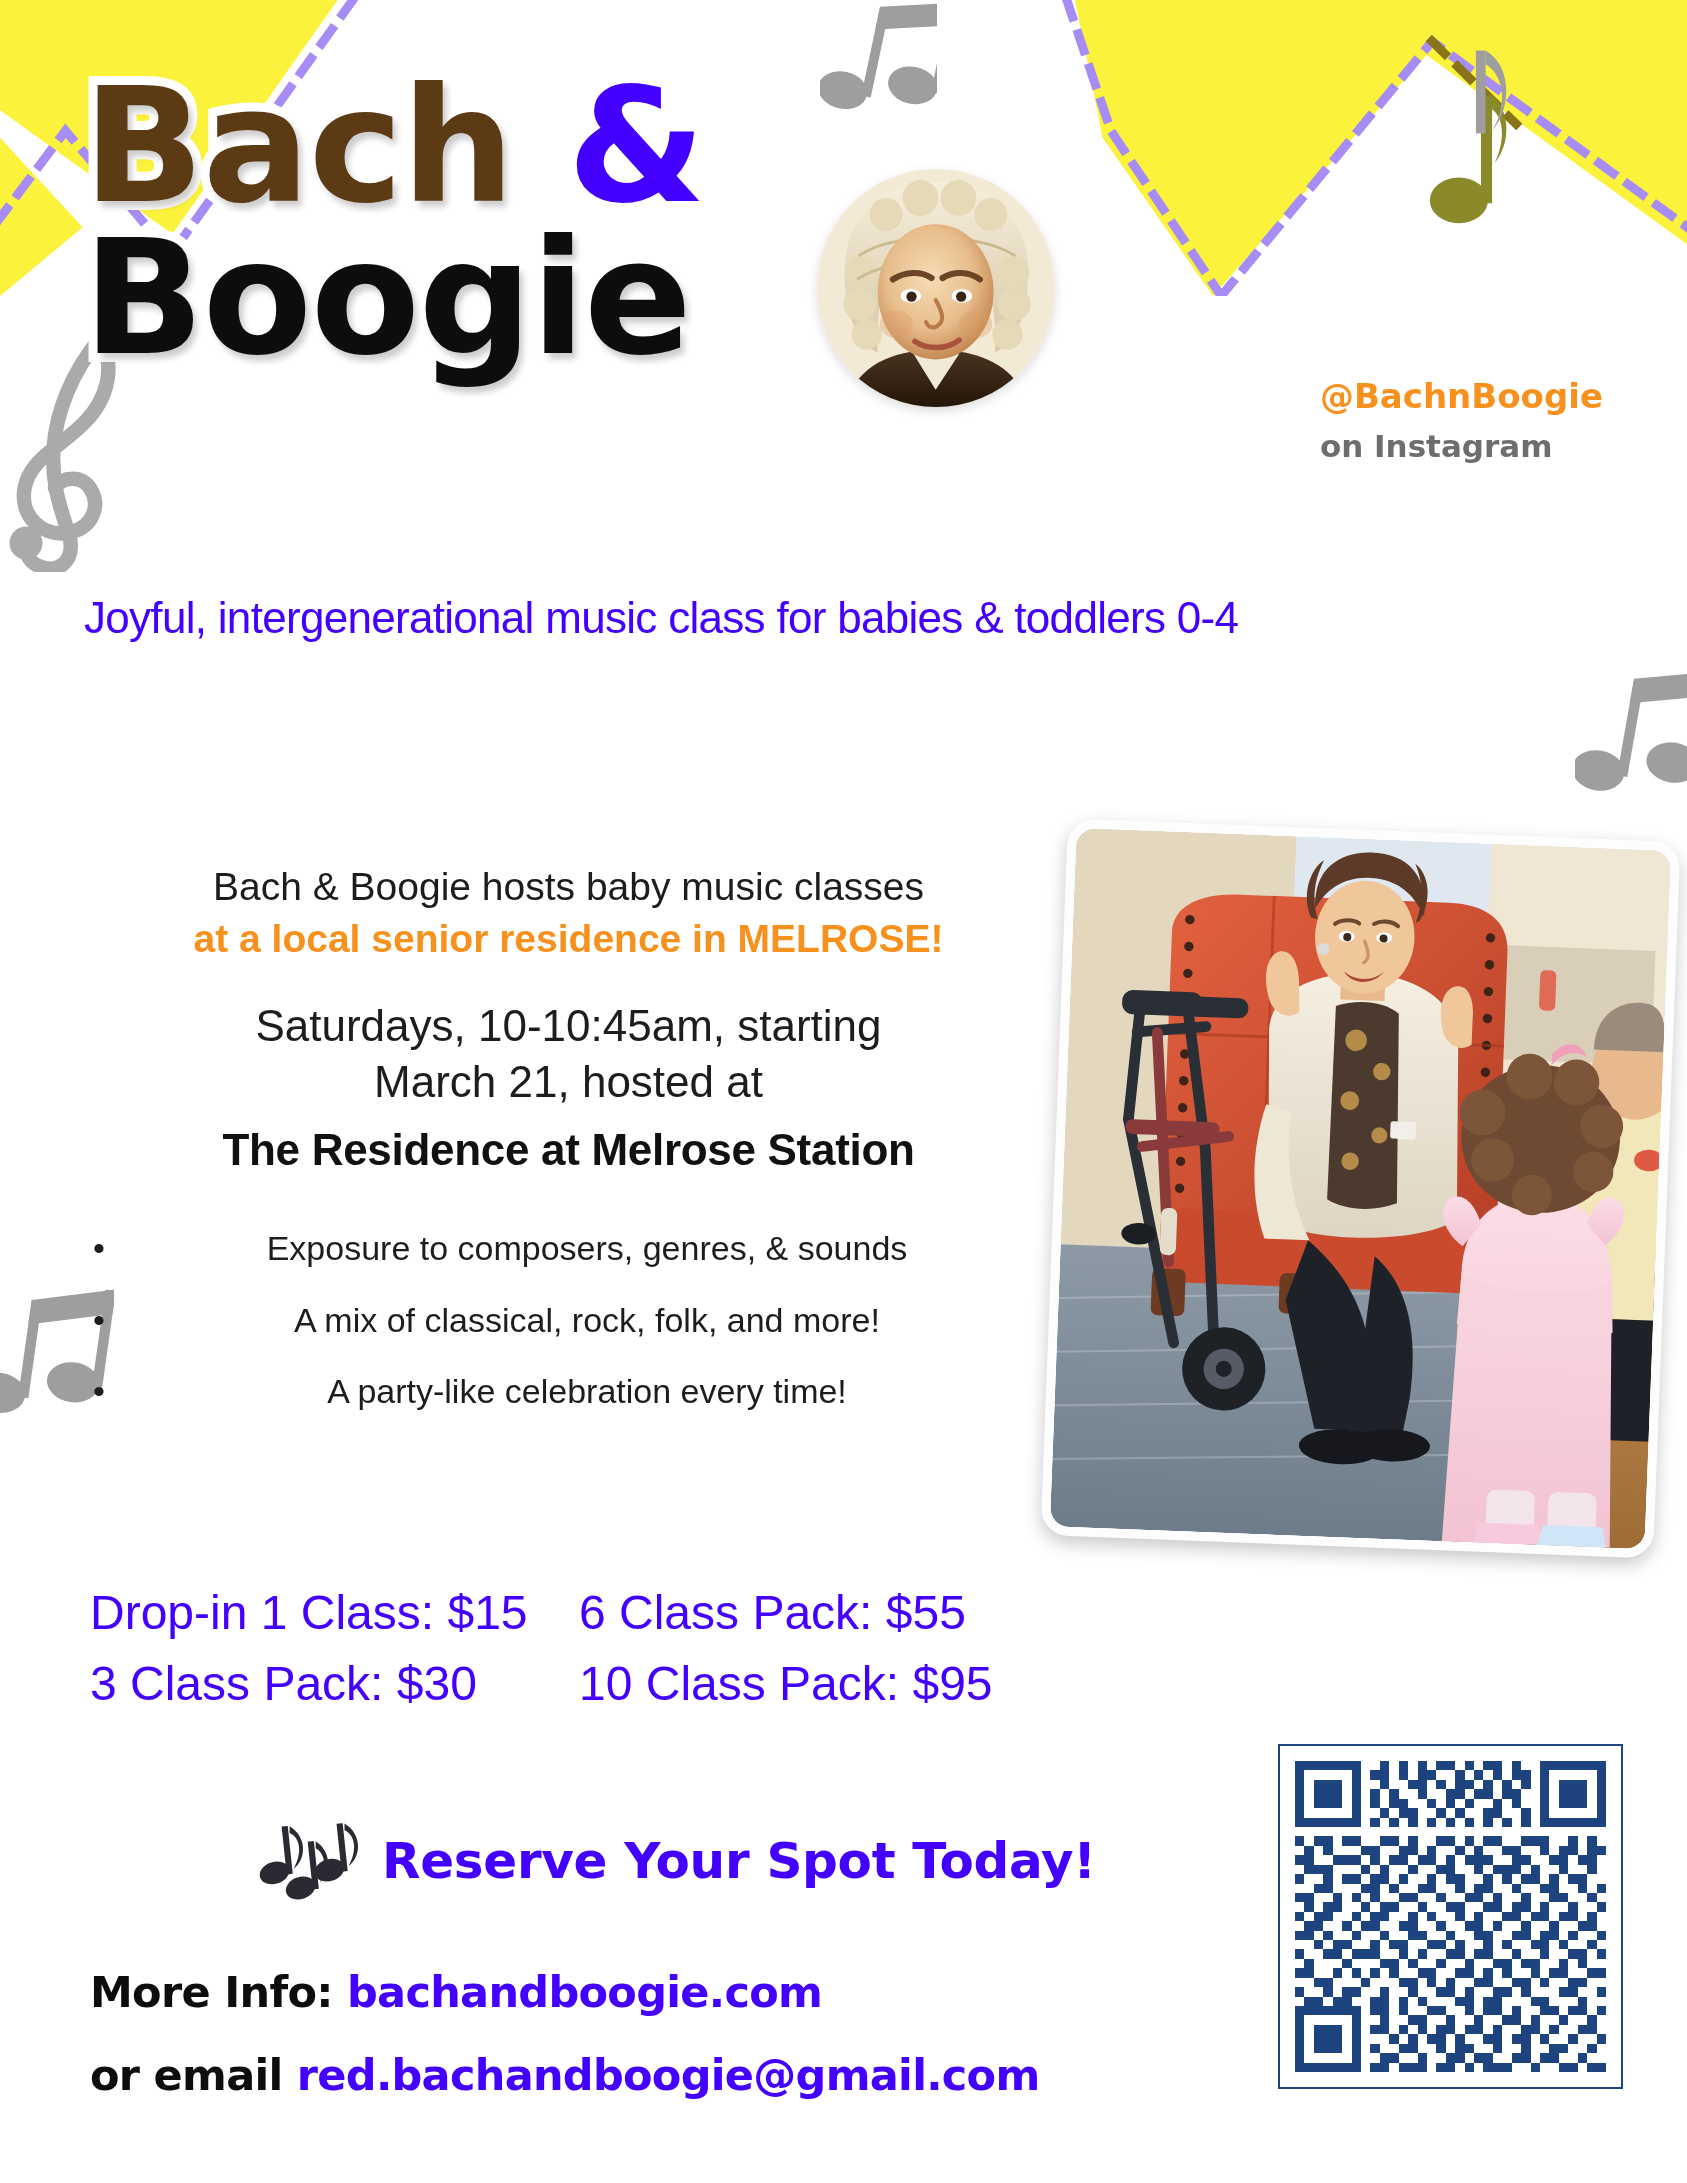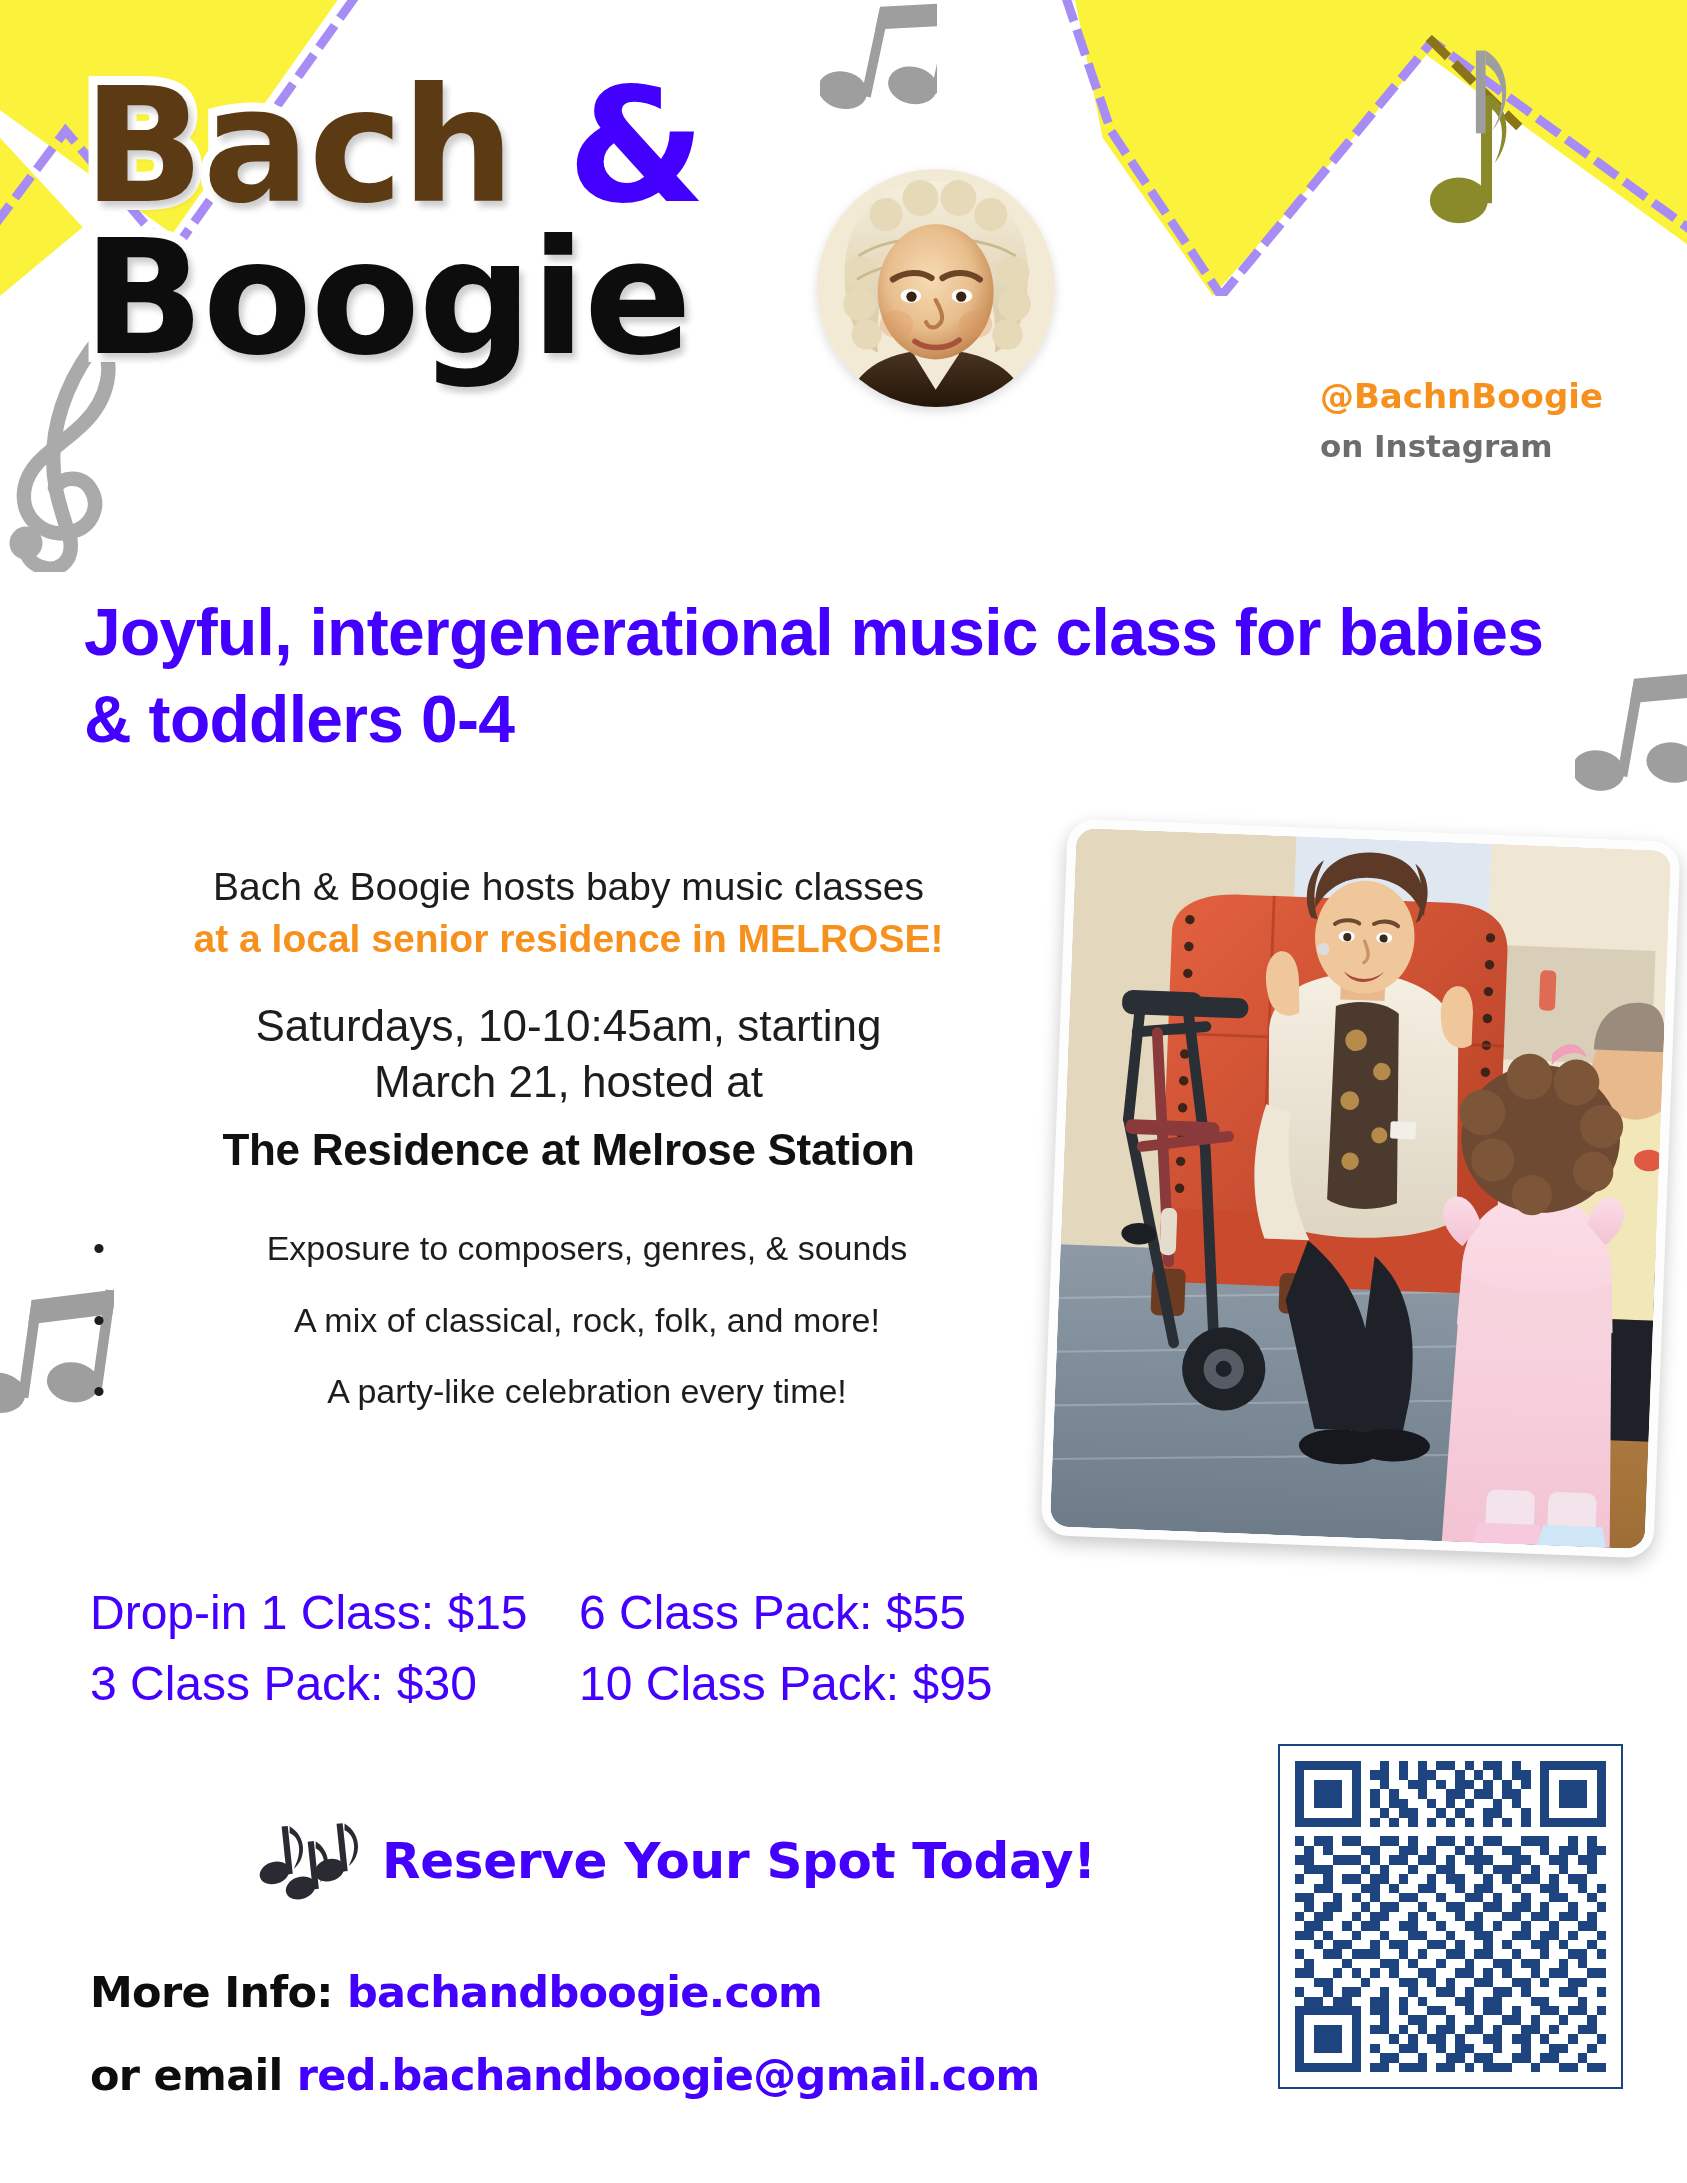--- a/index.html
+++ b/index.html
@@ -94,22 +94,22 @@
     margin-top:12.4px;
     margin-right:6.9px;
   }
 
   
   .headline{
     position:absolute;
     left:84px; top:589px;
     width:1468px;
     color:#4400ff;
-    font-size:66px;
-    font-weight:700;
+    font-size:44px;
+    font-weight:400;
     line-height:1.32;
     letter-spacing:-0.7px;
   }
 
   
   .body-col{
     position:absolute;
     left:86px; top:861px;
     width:965px;
     text-align:center;

